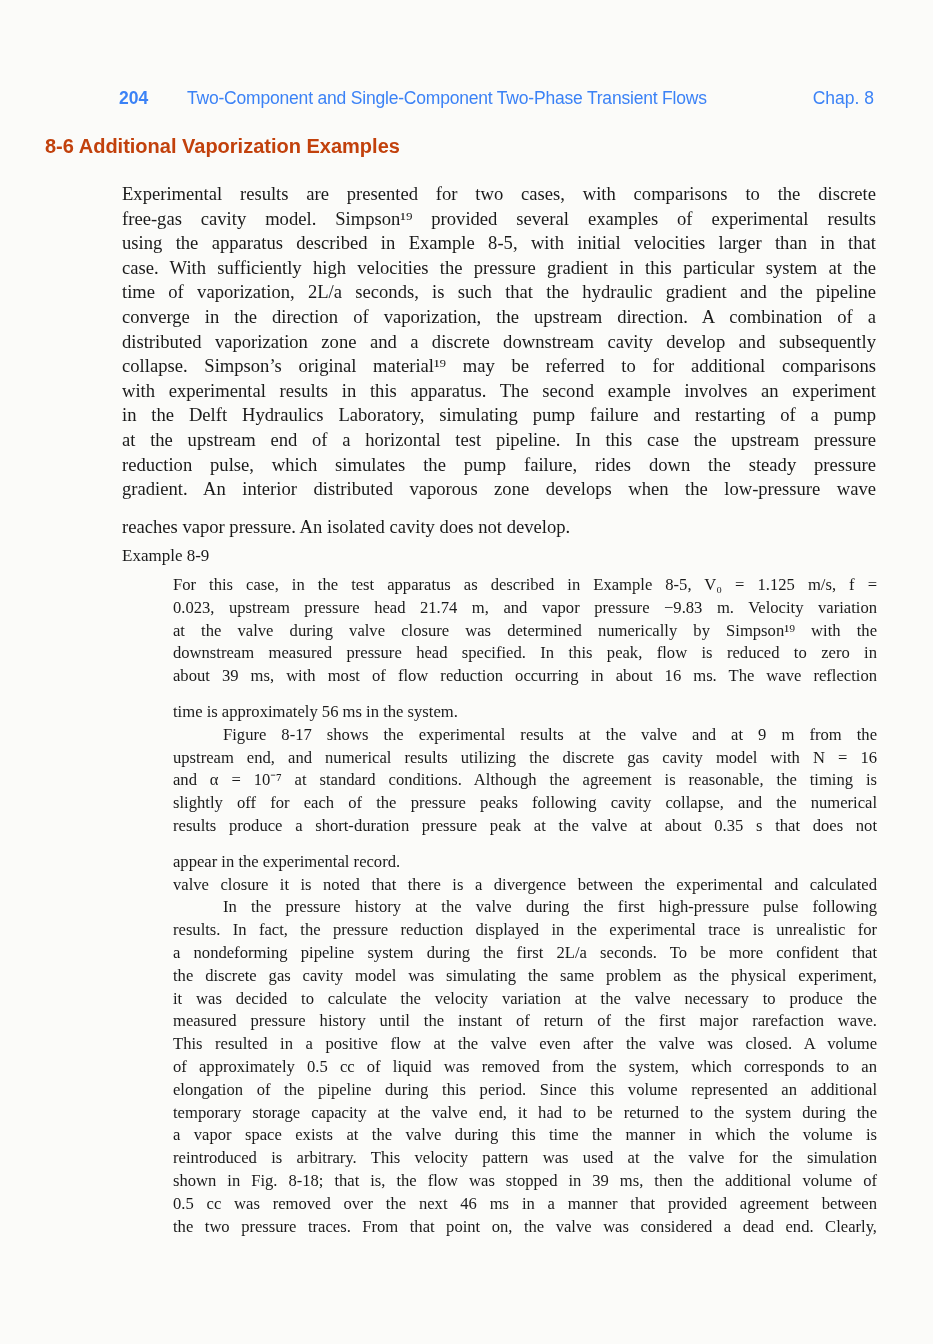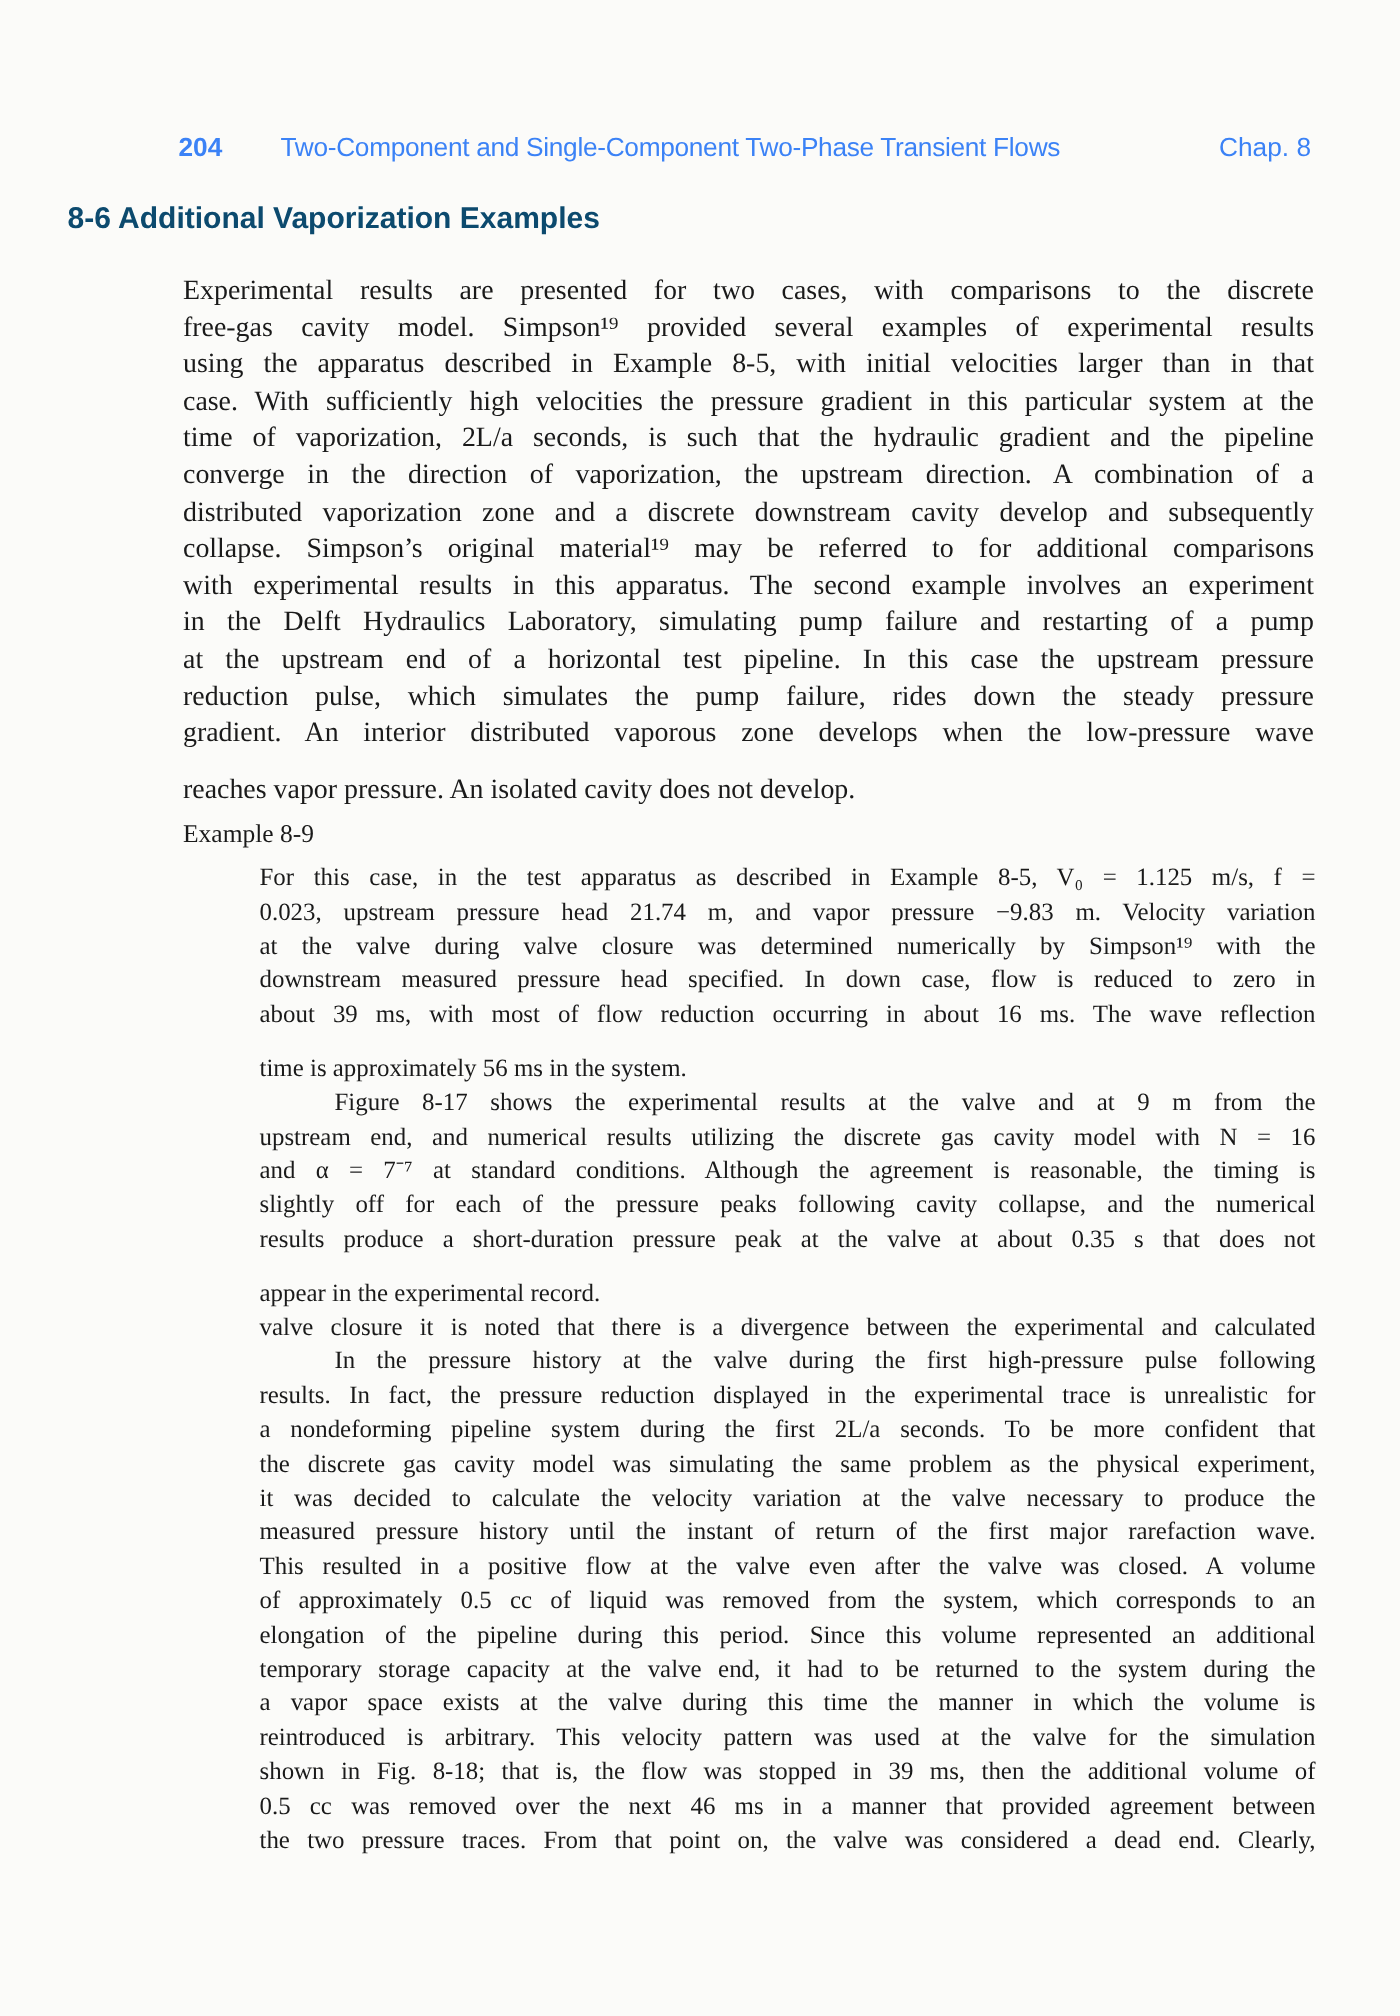--- a/index.html
+++ b/index.html
@@ -9,21 +9,21 @@
     }
     .header {
       position: absolute; left: 119px; top: 86px; width: 755px; height: 26px;
       font-family: "Liberation Sans", sans-serif; font-size: 17.5px; color: #3b82f6;
     }
     .header .pnum { position: absolute; left: 0; top: 2px; font-weight: bold; }
     .header .rtitle { position: absolute; left: 68px; top: 2px; letter-spacing: -0.2px; }
     .header .chap { position: absolute; right: 0; top: 2px; }
     .section-title {
       position: absolute; left: 45px; top: 135px;
-      font-family: "Liberation Sans", sans-serif; font-weight: bold; font-size: 20px; color: #0c4a6e;
+      font-family: "Liberation Sans", sans-serif; font-weight: bold; font-size: 20px; color: #c2410c;
     }
     .intro {
       position: absolute; left: 122px; top: 182px; width: 754px;
       font-size: 18.6px; line-height: 24.6px; text-align: justify; text-align-last: justify;
     }
     .intro .line, .ex .line { display: block; text-align: justify; text-align-last: justify; white-space: nowrap; }
     .intro .line.last, .ex .line.last { text-align-last: left; margin-top: 13px; }
     .example-head {
       position: absolute; left: 122px; top: 546px; font-weight: normal; font-size: 17px;
     }
@@ -61,28 +61,28 @@
     <span class="line last">reaches vapor pressure. An isolated cavity does not develop.</span>
   </div>
 
 <div class="example-head">Example 8-9</div>
 
 <div class="ex" id="example-body">
     <div>
       <span class="line">For this case, in the test apparatus as described in Example 8-5, V₀ = 1.125 m/s, f =</span>
       <span class="line">0.023, upstream pressure head 21.74 m, and vapor pressure −9.83 m. Velocity variation</span>
       <span class="line">at the valve during valve closure was determined numerically by Simpson¹⁹ with the</span>
-      <span class="line">downstream measured pressure head specified. In down case, flow is reduced to zero in</span>
+      <span class="line">downstream measured pressure head specified. In this peak, flow is reduced to zero in</span>
       <span class="line">about 39 ms, with most of flow reduction occurring in about 16 ms. The wave reflection</span>
       <span class="line last">time is approximately 56 ms in the system.</span>
     </div>
     <div>
       <span class="line indent">Figure 8-17 shows the experimental results at the valve and at 9 m from the</span>
       <span class="line">upstream end, and numerical results utilizing the discrete gas cavity model with N = 16</span>
-      <span class="line">and α = 7⁻⁷ at standard conditions. Although the agreement is reasonable, the timing is</span>
+      <span class="line">and α = 10⁻⁷ at standard conditions. Although the agreement is reasonable, the timing is</span>
       <span class="line">slightly off for each of the pressure peaks following cavity collapse, and the numerical</span>
       <span class="line">results produce a short-duration pressure peak at the valve at about 0.35 s that does not</span>
       <span class="line last">appear in the experimental record.</span>
     </div>
     <div>
       <span class="line">valve closure it is noted that there is a divergence between the experimental and calculated</span>
       <span class="line indent">In the pressure history at the valve during the first high-pressure pulse following</span>
       <span class="line">results. In fact, the pressure reduction displayed in the experimental trace is unrealistic for</span>
       <span class="line">a nondeforming pipeline system during the first 2L/a seconds. To be more confident that</span>
       <span class="line">the discrete gas cavity model was simulating the same problem as the physical experiment,</span>

